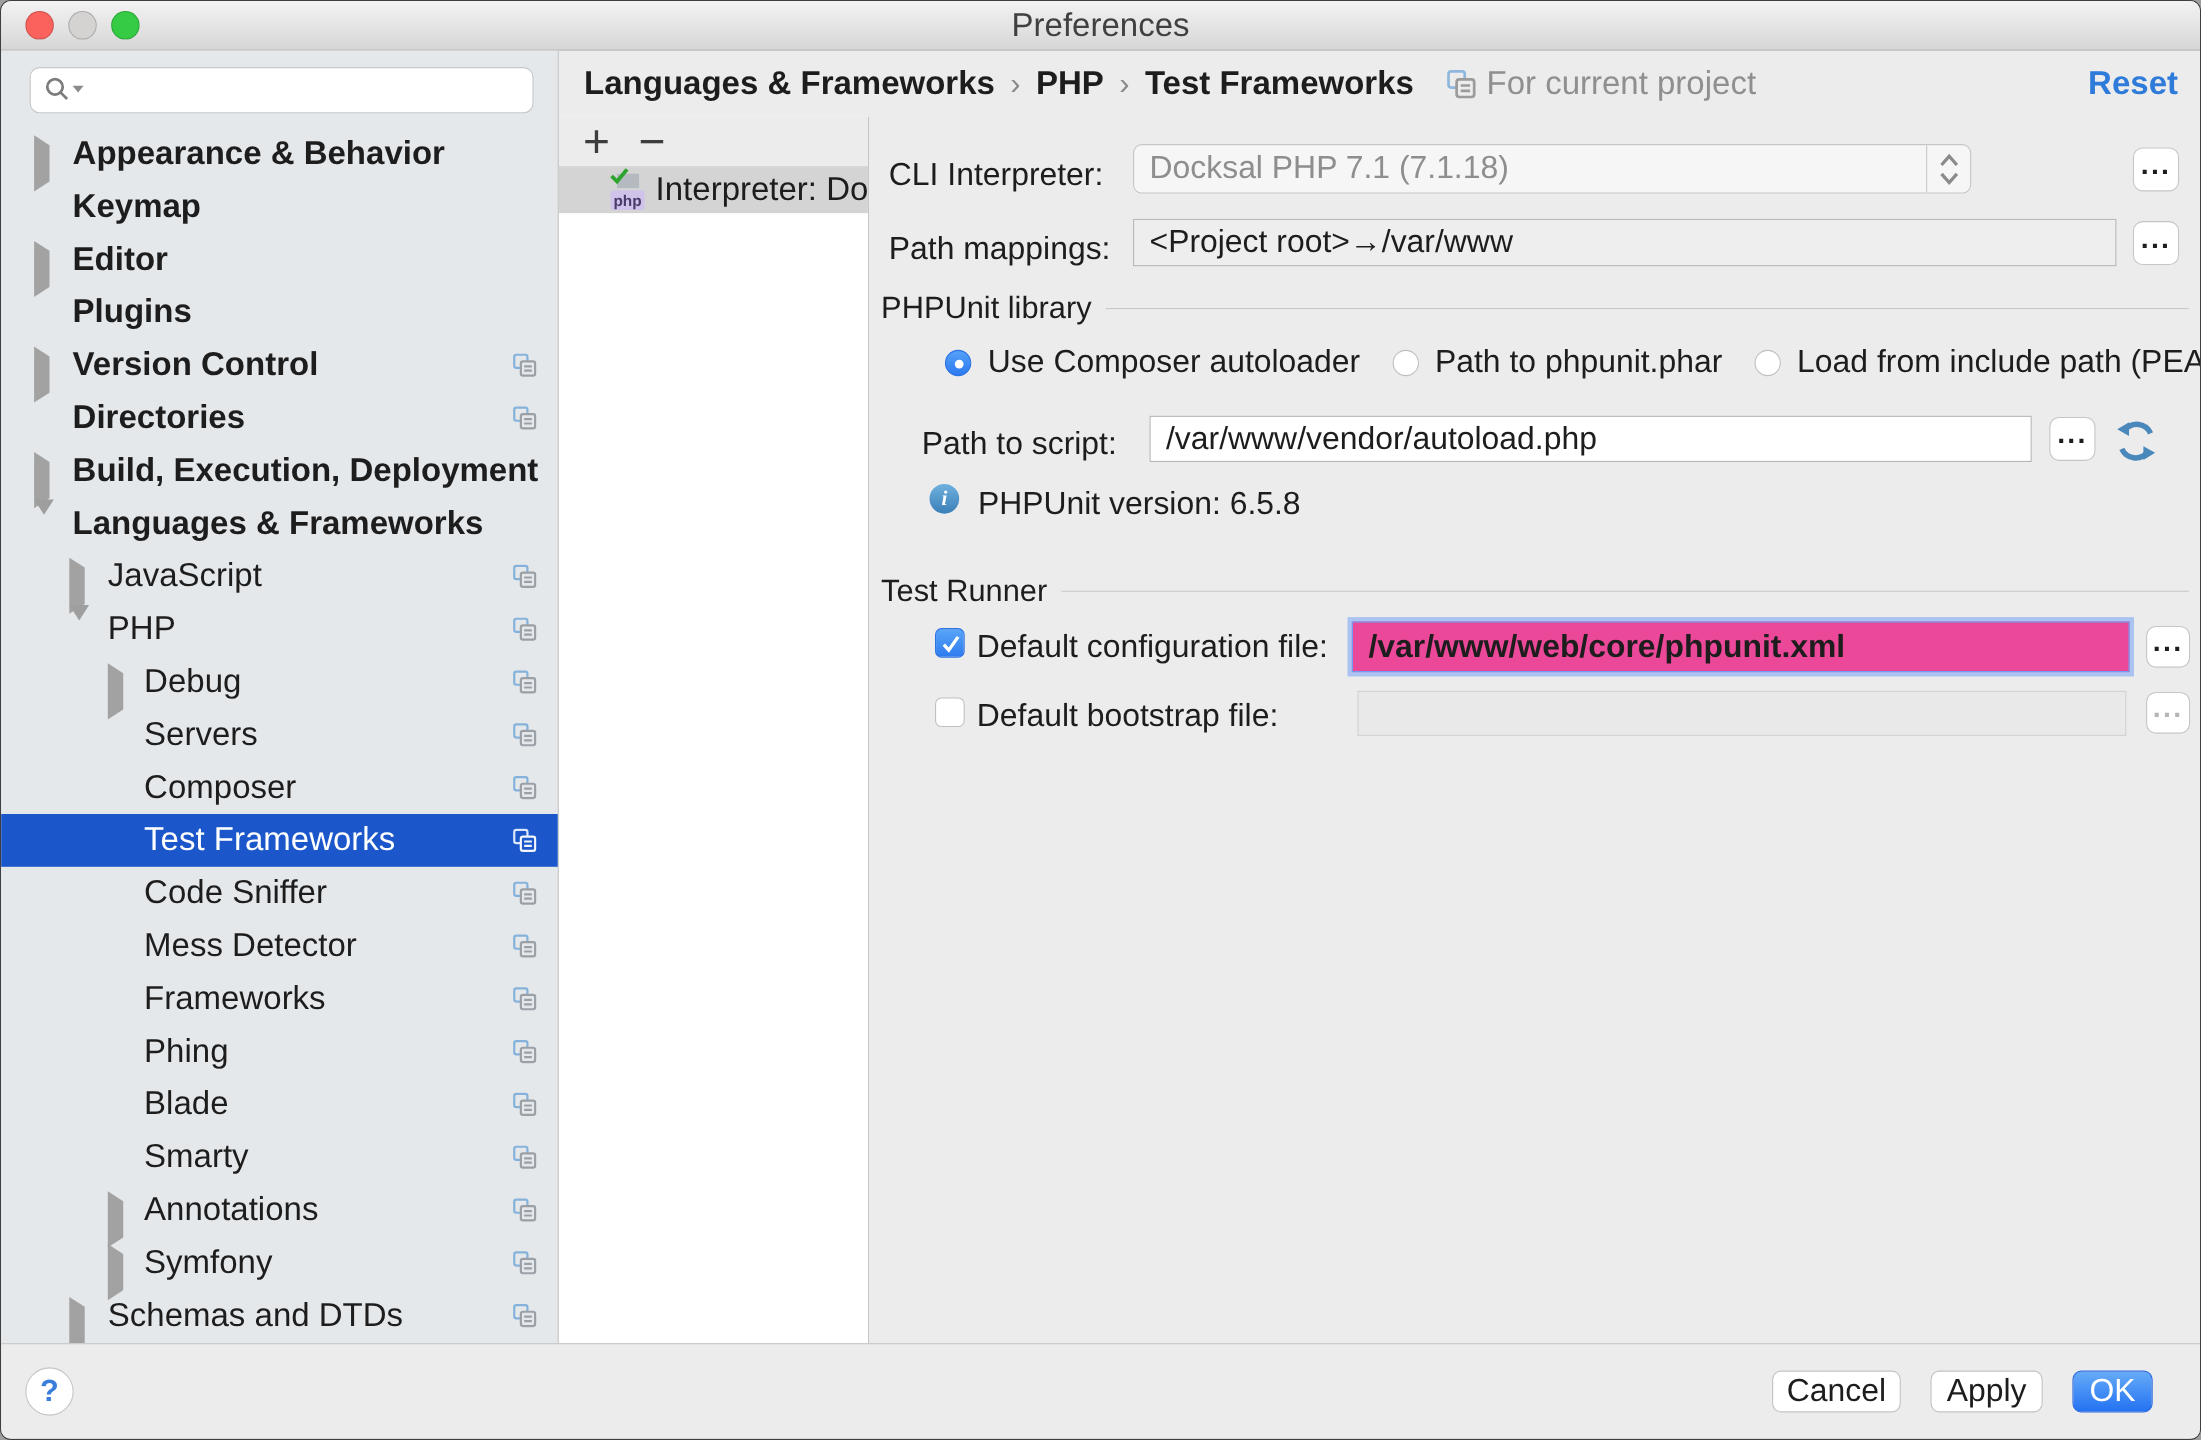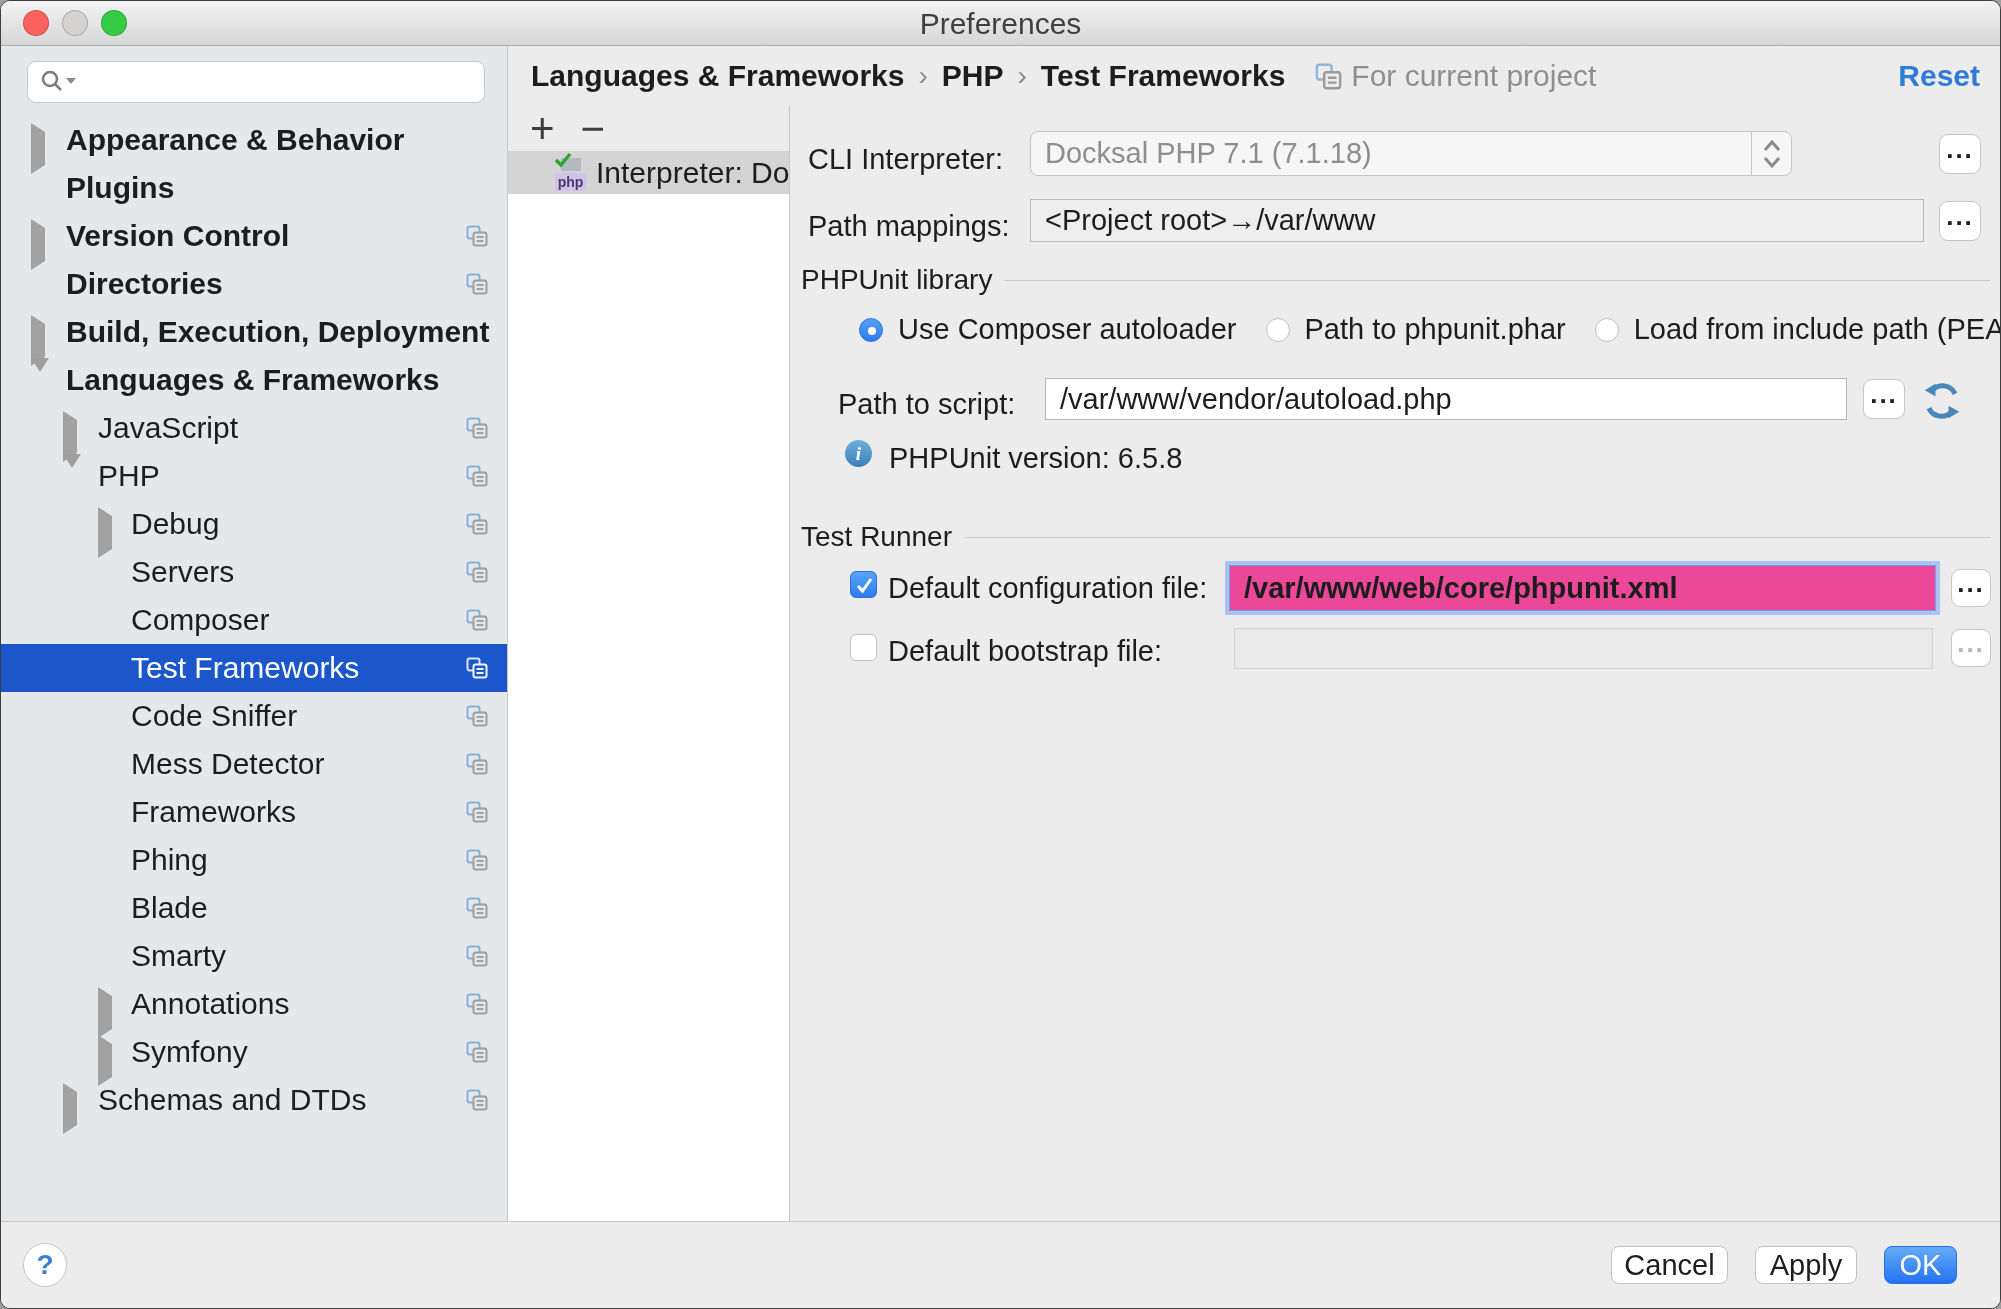--- a/index.html
+++ b/index.html
@@ -129,20 +129,27 @@
           <line x1="16" y1="16" x2="22" y2="22" stroke="#7c7c7c" stroke-width="2.5"></line>
           <polygon points="27,10 37,10 32,16" fill="#8b8b8b"></polygon>
         </svg>
       </div>
       <div class="tree" id="tree">
           <div class="trow lv0 bold">
             <span class="arrbox"><span class="arr-c"></span></span>
             <span class="tlabel">Appearance &amp; Behavior</span>
           </div>
           <div class="trow lv0 bold">
+            <span class="tlabel">Keymap</span>
+          </div>
+          <div class="trow lv0 bold">
+            <span class="arrbox"><span class="arr-c"></span></span>
+            <span class="tlabel">Editor</span>
+          </div>
+          <div class="trow lv0 bold">
             <span class="tlabel">Plugins</span>
           </div>
           <div class="trow lv0 bold">
             <span class="arrbox"><span class="arr-c"></span></span>
             <span class="tlabel">Version Control</span>
             <svg class="proj-icon" width="22" height="22" viewBox="0 0 22 22">
   <rect x="1.5" y="1.5" width="12" height="12" rx="2" fill="none" stroke="#85b2da" stroke-width="2"></rect>
   <rect x="7.5" y="7.5" width="13" height="13" rx="2" fill="#e4e8eb" stroke="#9aa0a6" stroke-width="2"></rect>
   <line x1="10.5" y1="12" x2="17.5" y2="12" stroke="#9aa0a6" stroke-width="2"></line>
   <line x1="10.5" y1="16" x2="17.5" y2="16" stroke="#9aa0a6" stroke-width="2"></line>

